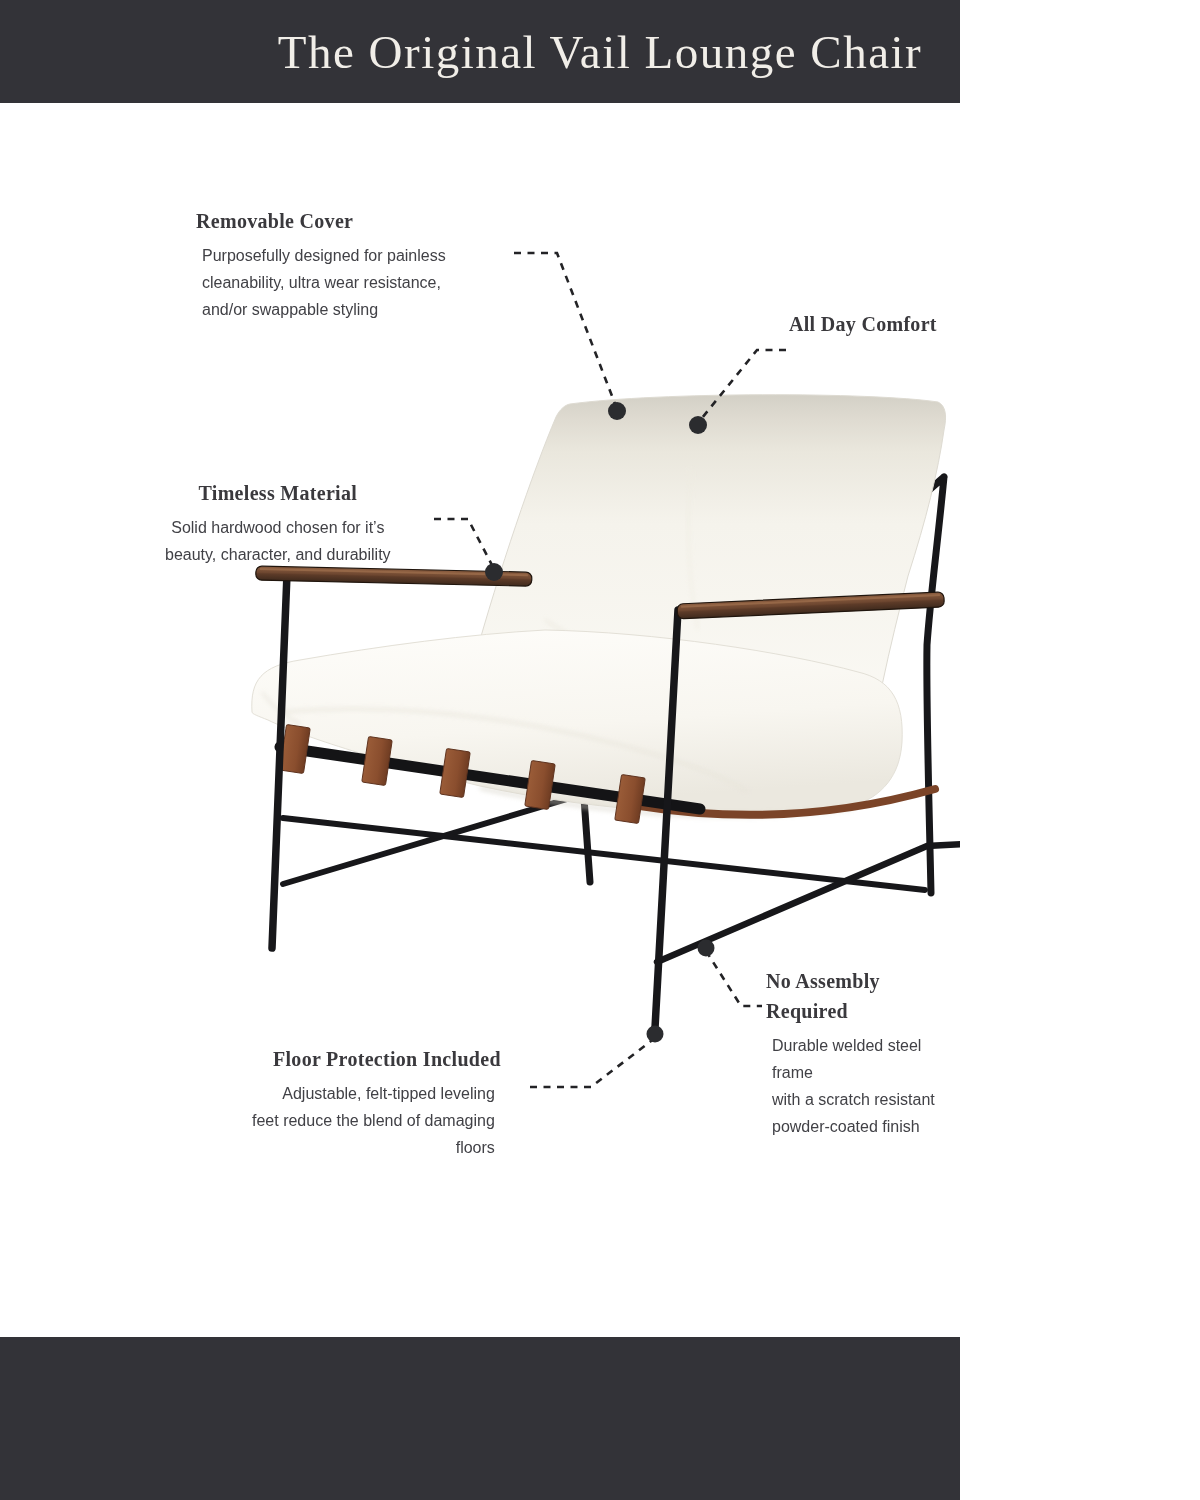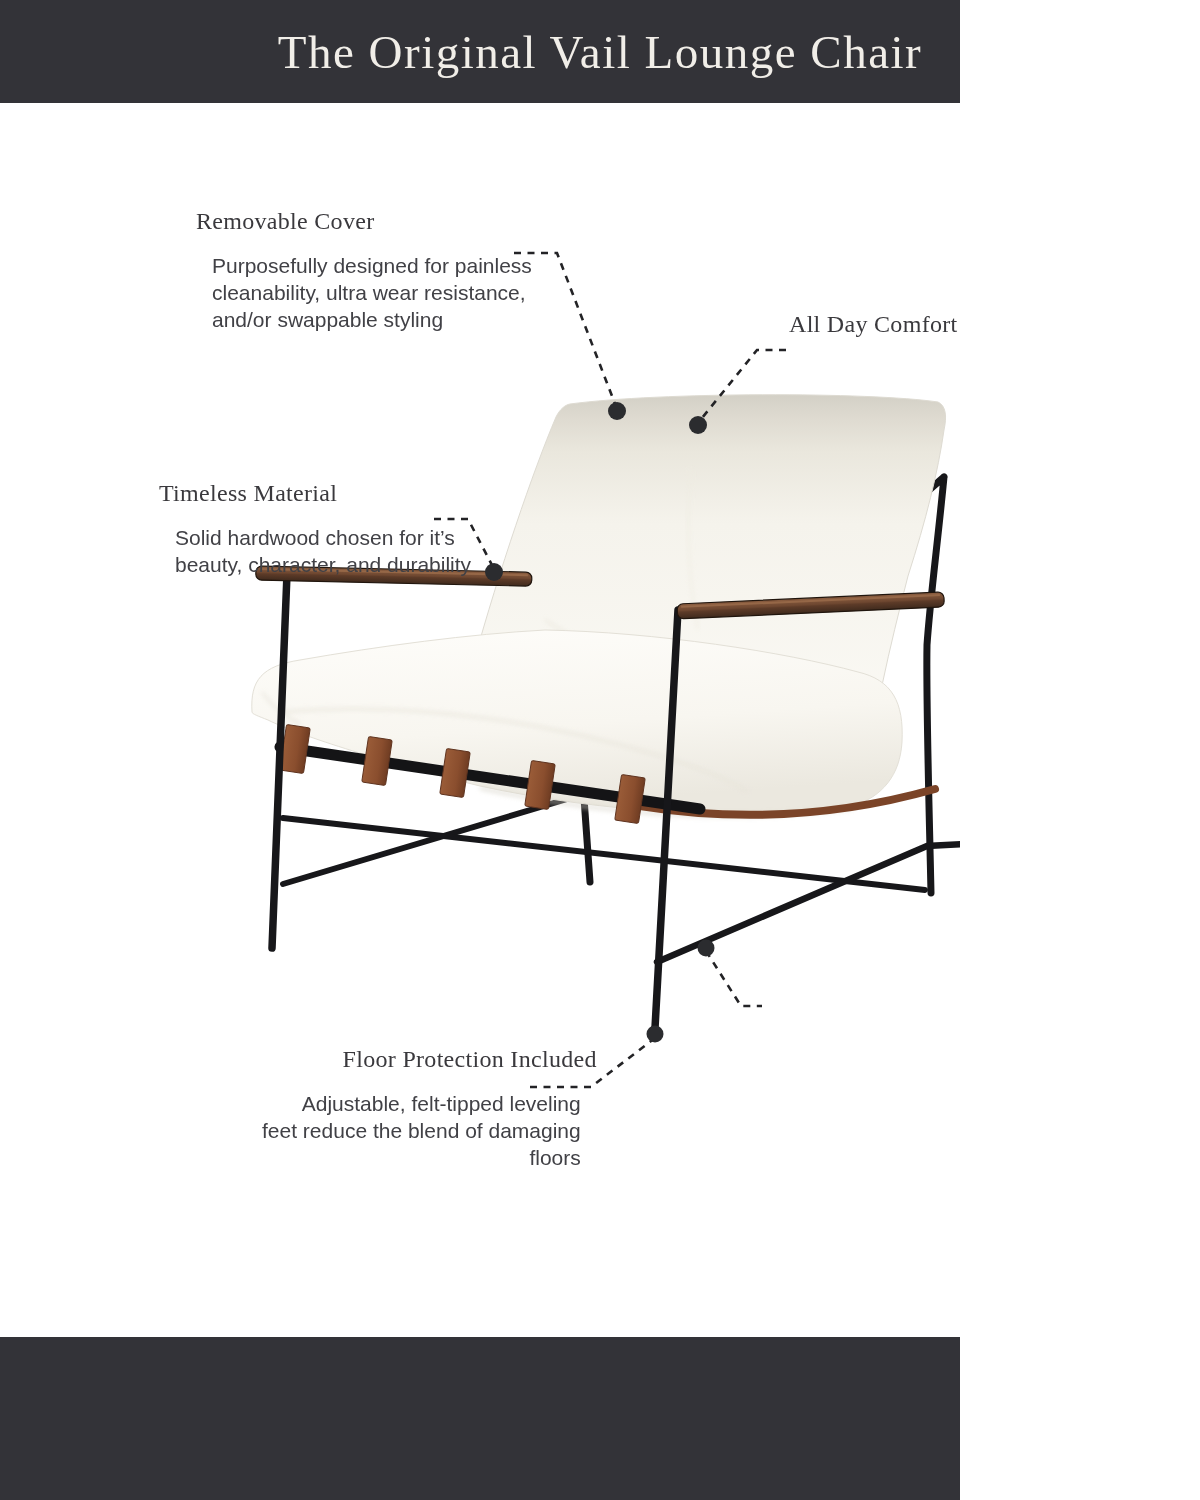--- a/index.html
+++ b/index.html
@@ -4,26 +4,26 @@
 <style>
   html,body{margin:0;padding:0;background:#ffffff;}
   #page{position:relative;width:960px;height:1500px;background:#ffffff;overflow:hidden;
         font-family:"Liberation Sans","DejaVu Sans",sans-serif;}
   .banner{position:absolute;left:0;width:1200px;background:#333338;color:#f1eee8;}
   #top-banner{top:0;height:103px;display:flex;align-items:center;justify-content:center;}
   #page-title{font-family:"Liberation Serif","DejaVu Serif",serif;font-size:47px;
               letter-spacing:1.5px;font-weight:400;color:#f1eee8;}
   #bottom-banner{top:1337px;height:163px;}
   .callout{position:absolute;}
-  .callout h3{font-family:"Liberation Serif","DejaVu Serif",serif;font-weight:400;
-              font-size:24px;line-height:30px;color:#3a393d;margin:0 0 3px 0;letter-spacing:.3px;}
-  .callout p{font-size:21px;line-height:27px;color:#414146;margin:16px;white-space:pre-line;}
+  .callout h3{font-family:"Liberation Serif","DejaVu Serif",serif;font-weight:700;
+              font-size:20px;line-height:30px;color:#3a393d;margin:0 0 3px 0;letter-spacing:.3px;}
+  .callout p{font-size:16px;line-height:27px;color:#414146;margin:6px;white-space:pre-line;}
   #callout-removable-cover{left:196px;top:206px;}
   #callout-all-day-comfort{left:789px;top:309px;text-align:center;}
-  #callout-timeless-material{left:159px;top:478px;}
+  #callout-timeless-material{left:159px;top:478px;text-align:center;}
   #callout-no-assembly{left:766px;top:966px;}
   #callout-floor-protection{left:246px;top:1044px;text-align:right;}
   #chair-svg{position:absolute;left:0;top:0;}
 </style>
 </head>
 <body>
 
 <div id="page">
 
   <div class="banner" id="top-banner">
@@ -138,20 +138,26 @@
 and/or swappable styling</p>
   </div>
   <div class="callout" id="callout-all-day-comfort">
     <h3>All Day Comfort</h3>
   </div>
   <div class="callout" id="callout-timeless-material">
     <h3>Timeless Material</h3>
     <p>Solid hardwood chosen for it’s
 beauty, character, and durability</p>
   </div>
+  <div class="callout" id="callout-no-assembly">
+    <h3>No Assembly Required</h3>
+    <p>Durable welded steel frame
+with a scratch resistant
+powder-coated finish</p>
+  </div>
   <div class="callout" id="callout-floor-protection">
     <h3>Floor Protection Included</h3>
     <p>Adjustable, felt-tipped leveling
 feet reduce the blend of damaging
 floors</p>
   </div>
 
   <div class="banner" id="bottom-banner">
     
     

